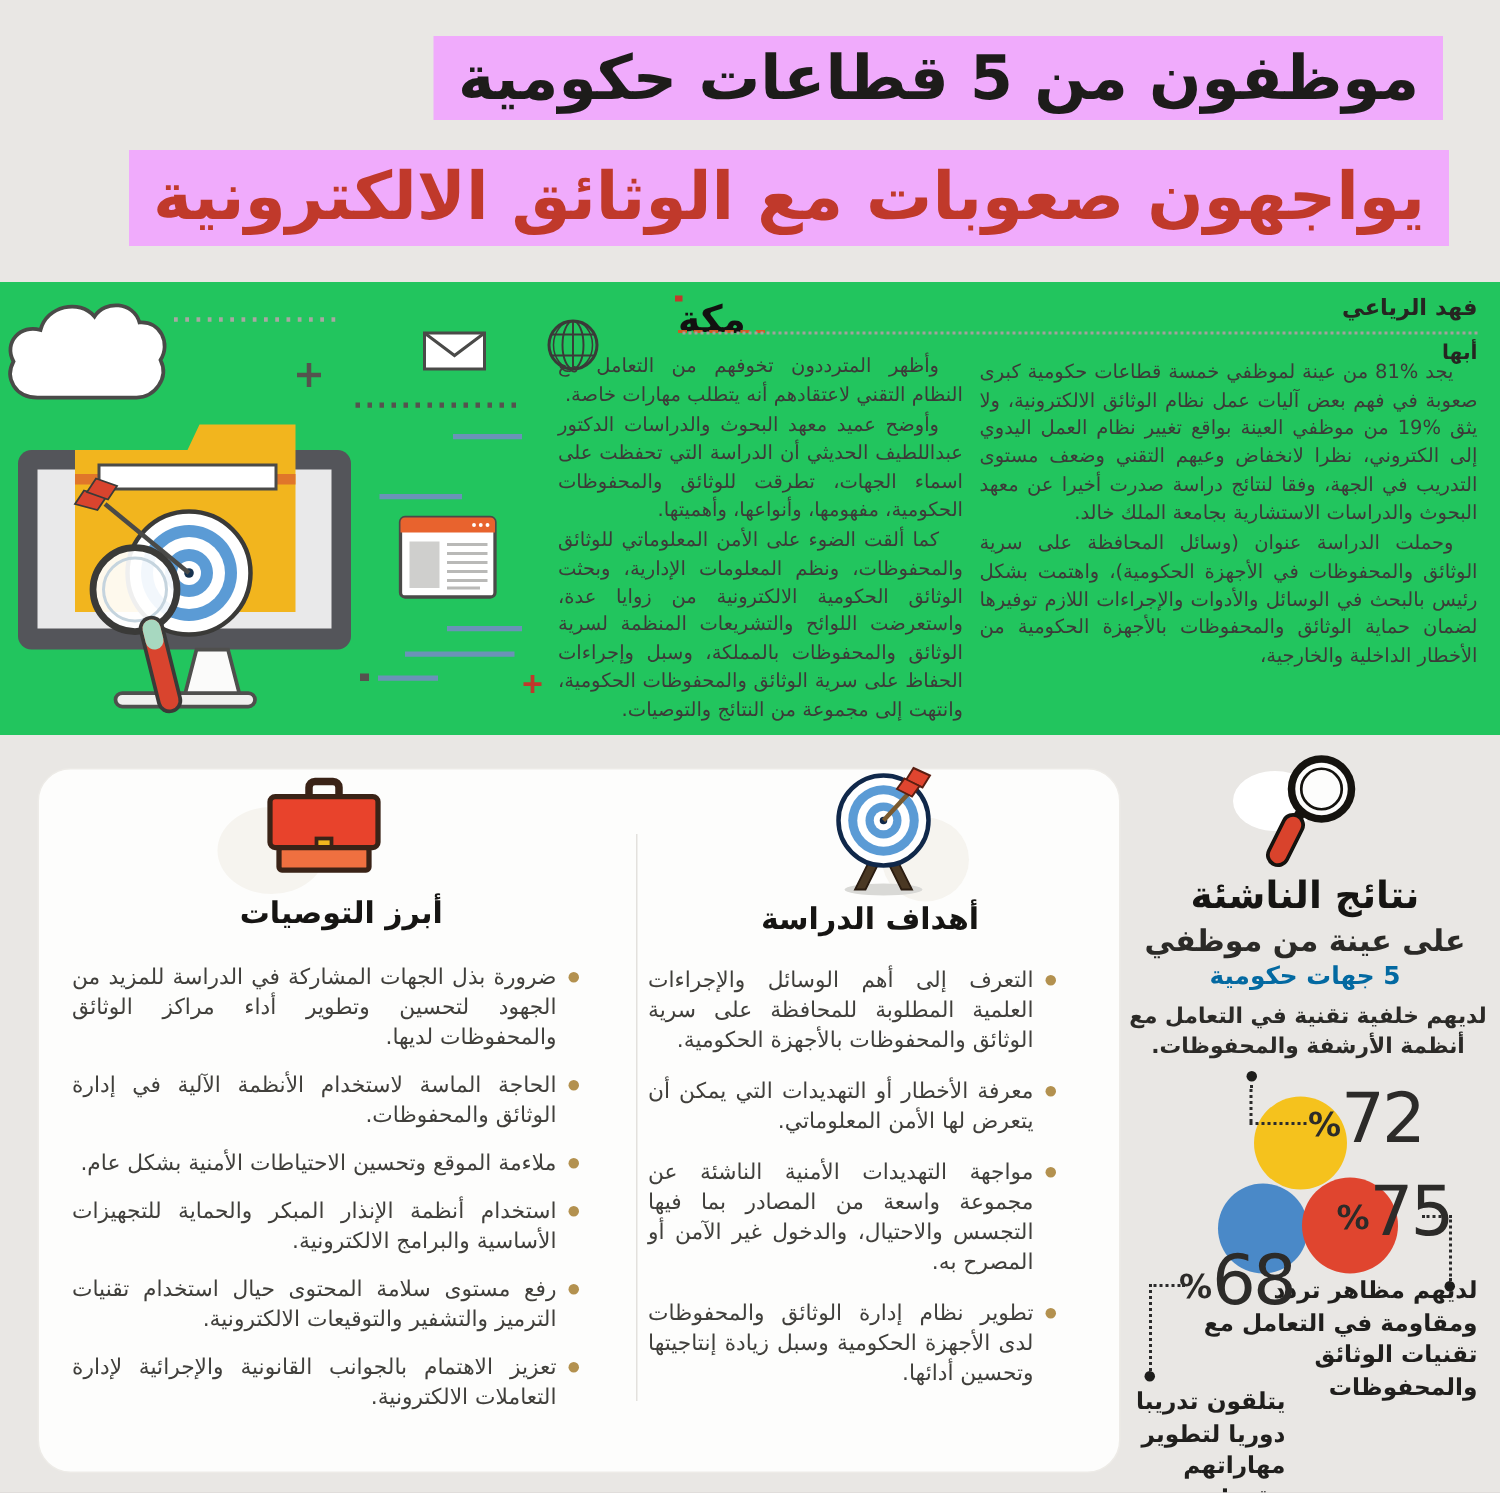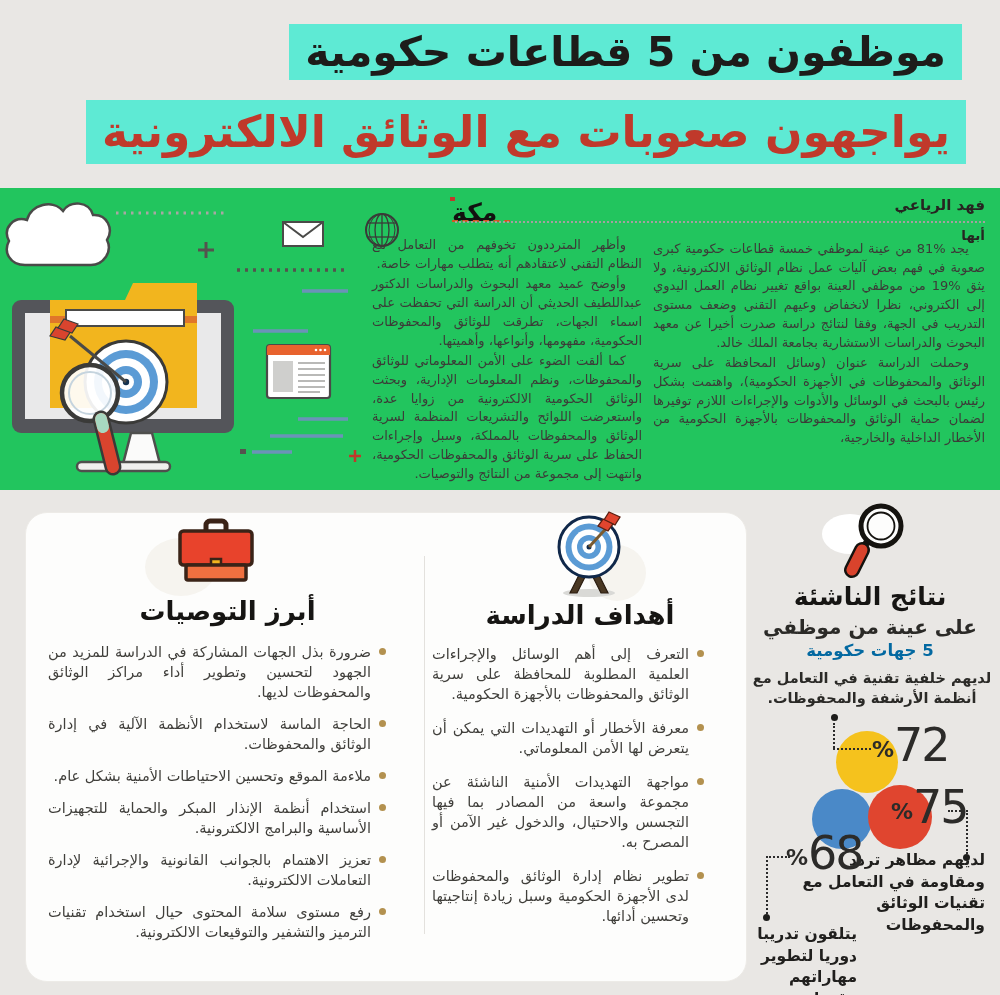--- a/index.html
+++ b/index.html
@@ -1,39 +1,39 @@
 <!DOCTYPE html>
 <html lang="ar" dir="rtl"><head>
 <meta charset="utf-8">
 <style>
   html,body{margin:0;padding:0;background:#d8d6d3;}
   .page{position:relative;width:1000px;height:995px;background:#e9e7e4;overflow:hidden;
         font-family:"DejaVu Sans",sans-serif;direction:rtl;margin:0 auto;}
   .abs{position:absolute;}
   
-  .hl{background:#5eead4;font-weight:bold;white-space:nowrap;line-height:1.18;}
+  .hl{background:#f0abfc;font-weight:bold;white-space:nowrap;line-height:1.18;}
   .hl1{top:24px;right:38px;padding:4px 16px;font-size:41px;color:#1d1c1a;}
   .hl2{top:100px;right:34px;padding:6px 16px;font-size:44px;color:#c0392b;}
   
   .band{top:188px;left:0;width:1000px;height:302px;background:#22c55e;overflow:hidden;}
   .byline{top:8px;right:15px;font-size:15px;font-weight:bold;color:#262521;text-align:center;}
   .byline-rule{top:33px;right:15px;left:455px;border-top:2px dotted #a3a19d;height:0;}
   .logo-rule{top:32px;left:452px;width:58px;border-top:2px dashed #cf5a23;height:0;}
   .city{top:39px;right:15px;font-size:13.5px;font-weight:bold;color:#262521;}
   .logo{top:10px;left:452px;font-size:25px;font-weight:bold;color:#121110;letter-spacing:-1px;}
   .logo .tick{position:absolute;top:-1px;left:-2px;width:5px;height:4px;background:#c0392b;}
   .col{font-size:13px;line-height:1.44;color:#3c3b38;text-align:justify;text-align-last:right;}
   .col p{margin:0 0 2px 0;text-indent:16px;}
   .colR{top:52px;right:15px;width:332px;}
   .colL{top:48px;left:372px;width:270px;}
   
   .card{top:512px;left:25px;width:720px;height:468px;background:#fdfdfc;border-radius:22px;border:1px solid #edebe7;}
   .vdivider{left:424px;top:556px;width:1px;height:378px;background:#e3e1dd;}
   .circle-bg{border-radius:50%;background:#f6f4ef;}
-  .sec-title{font-weight:bold;color:#161513;text-align:center;font-size:26px;}
+  .sec-title{font-weight:bold;color:#161513;text-align:center;font-size:20px;}
   .list{display:flex;flex-direction:column;}
   .item{display:flex;gap:8px;align-items:flex-start;font-size:14.5px;line-height:1.38;
         color:#403f3b;text-align:justify;text-align-last:right;}
   .dot{width:7px;height:7px;border-radius:50%;background:#b3914f;margin-top:6px;flex:none;}
   
   .res-title{top:582px;left:740px;width:260px;font-size:25px;}
   .res-sub1{top:615px;left:740px;width:260px;text-align:center;font-size:20px;font-weight:bold;color:#2b2a27;}
   .res-sub2{top:641px;left:740px;width:260px;text-align:center;font-size:16.5px;font-weight:bold;color:#0369a1;}
   .res-desc{top:668px;left:752px;width:240px;text-align:center;font-size:14.5px;font-weight:bold;
             color:#2b2a27;line-height:1.38;}
@@ -200,25 +200,25 @@
     <div class="item">
         <span class="dot"></span>
         <span>ملاءمة الموقع وتحسين الاحتياطات الأمنية بشكل عام.</span>
       </div>
     <div class="item">
         <span class="dot"></span>
         <span>استخدام أنظمة الإنذار المبكر والحماية للتجهيزات الأساسية والبرامج الالكترونية.</span>
       </div>
     <div class="item">
         <span class="dot"></span>
+        <span>رفع مستوى سلامة المحتوى حيال استخدام تقنيات الترميز والتشفير والتوقيعات الالكترونية.</span>
+      </div>
+    <div class="item">
+        <span class="dot"></span>
         <span>تعزيز الاهتمام بالجوانب القانونية والإجرائية لإدارة التعاملات الالكترونية.</span>
-      </div>
-    <div class="item">
-        <span class="dot"></span>
-        <span>رفع مستوى سلامة المحتوى حيال استخدام تقنيات الترميز والتشفير والتوقيعات الالكترونية.</span>
       </div>
   </div>
 
   <div class="abs circle-bg" style="left:588px;top:545px;width:58px;height:56px;"></div>
   <svg class="abs" style="left:550px;top:508px;" width="78" height="90" viewBox="0 0 78 90">
     <ellipse cx="39" cy="85" rx="26" ry="4" fill="#d9d9d6"></ellipse>
     <polygon points="31,63 37,65 27,85 20,85" fill="#4a3823" stroke="#2a1c10" stroke-width="1.2"></polygon>
     <polygon points="47,63 41,65 51,85 58,85" fill="#4a3823" stroke="#2a1c10" stroke-width="1.2"></polygon>
     <circle cx="39" cy="39" r="30" fill="#ffffff" stroke="#10284a" stroke-width="3"></circle>
     <circle cx="39" cy="39" r="23.5" fill="#5b9bd5"></circle>

